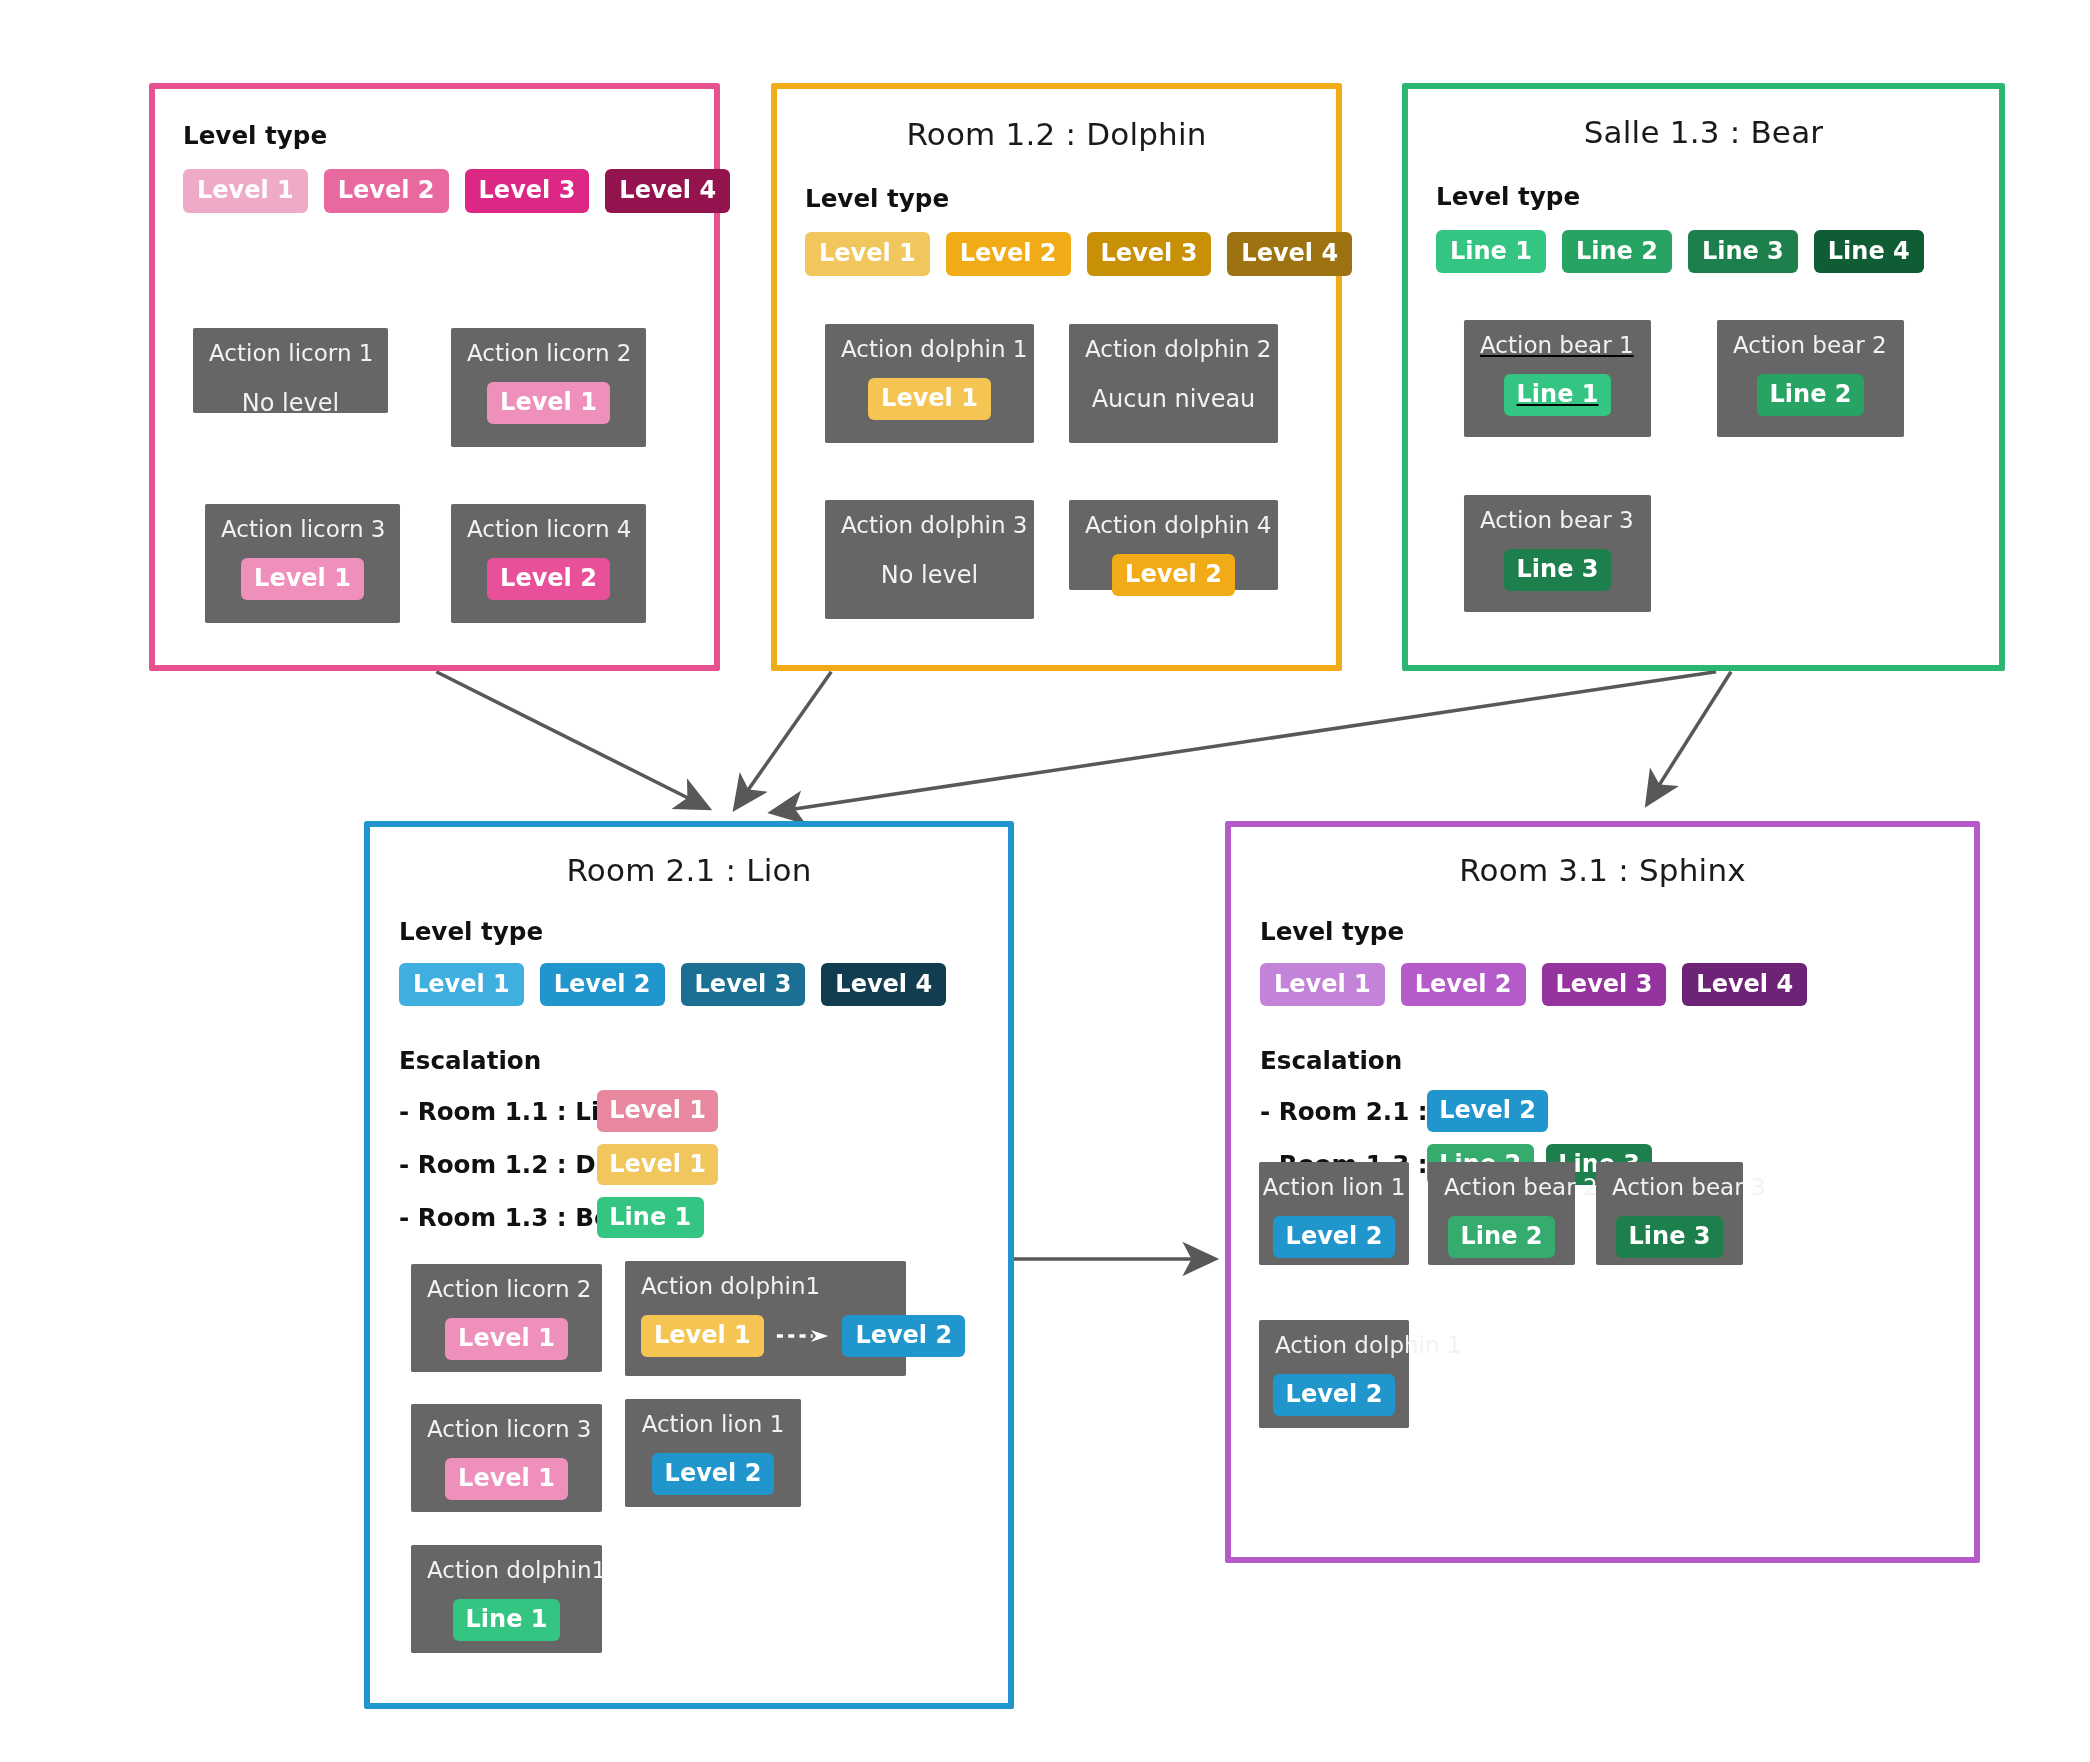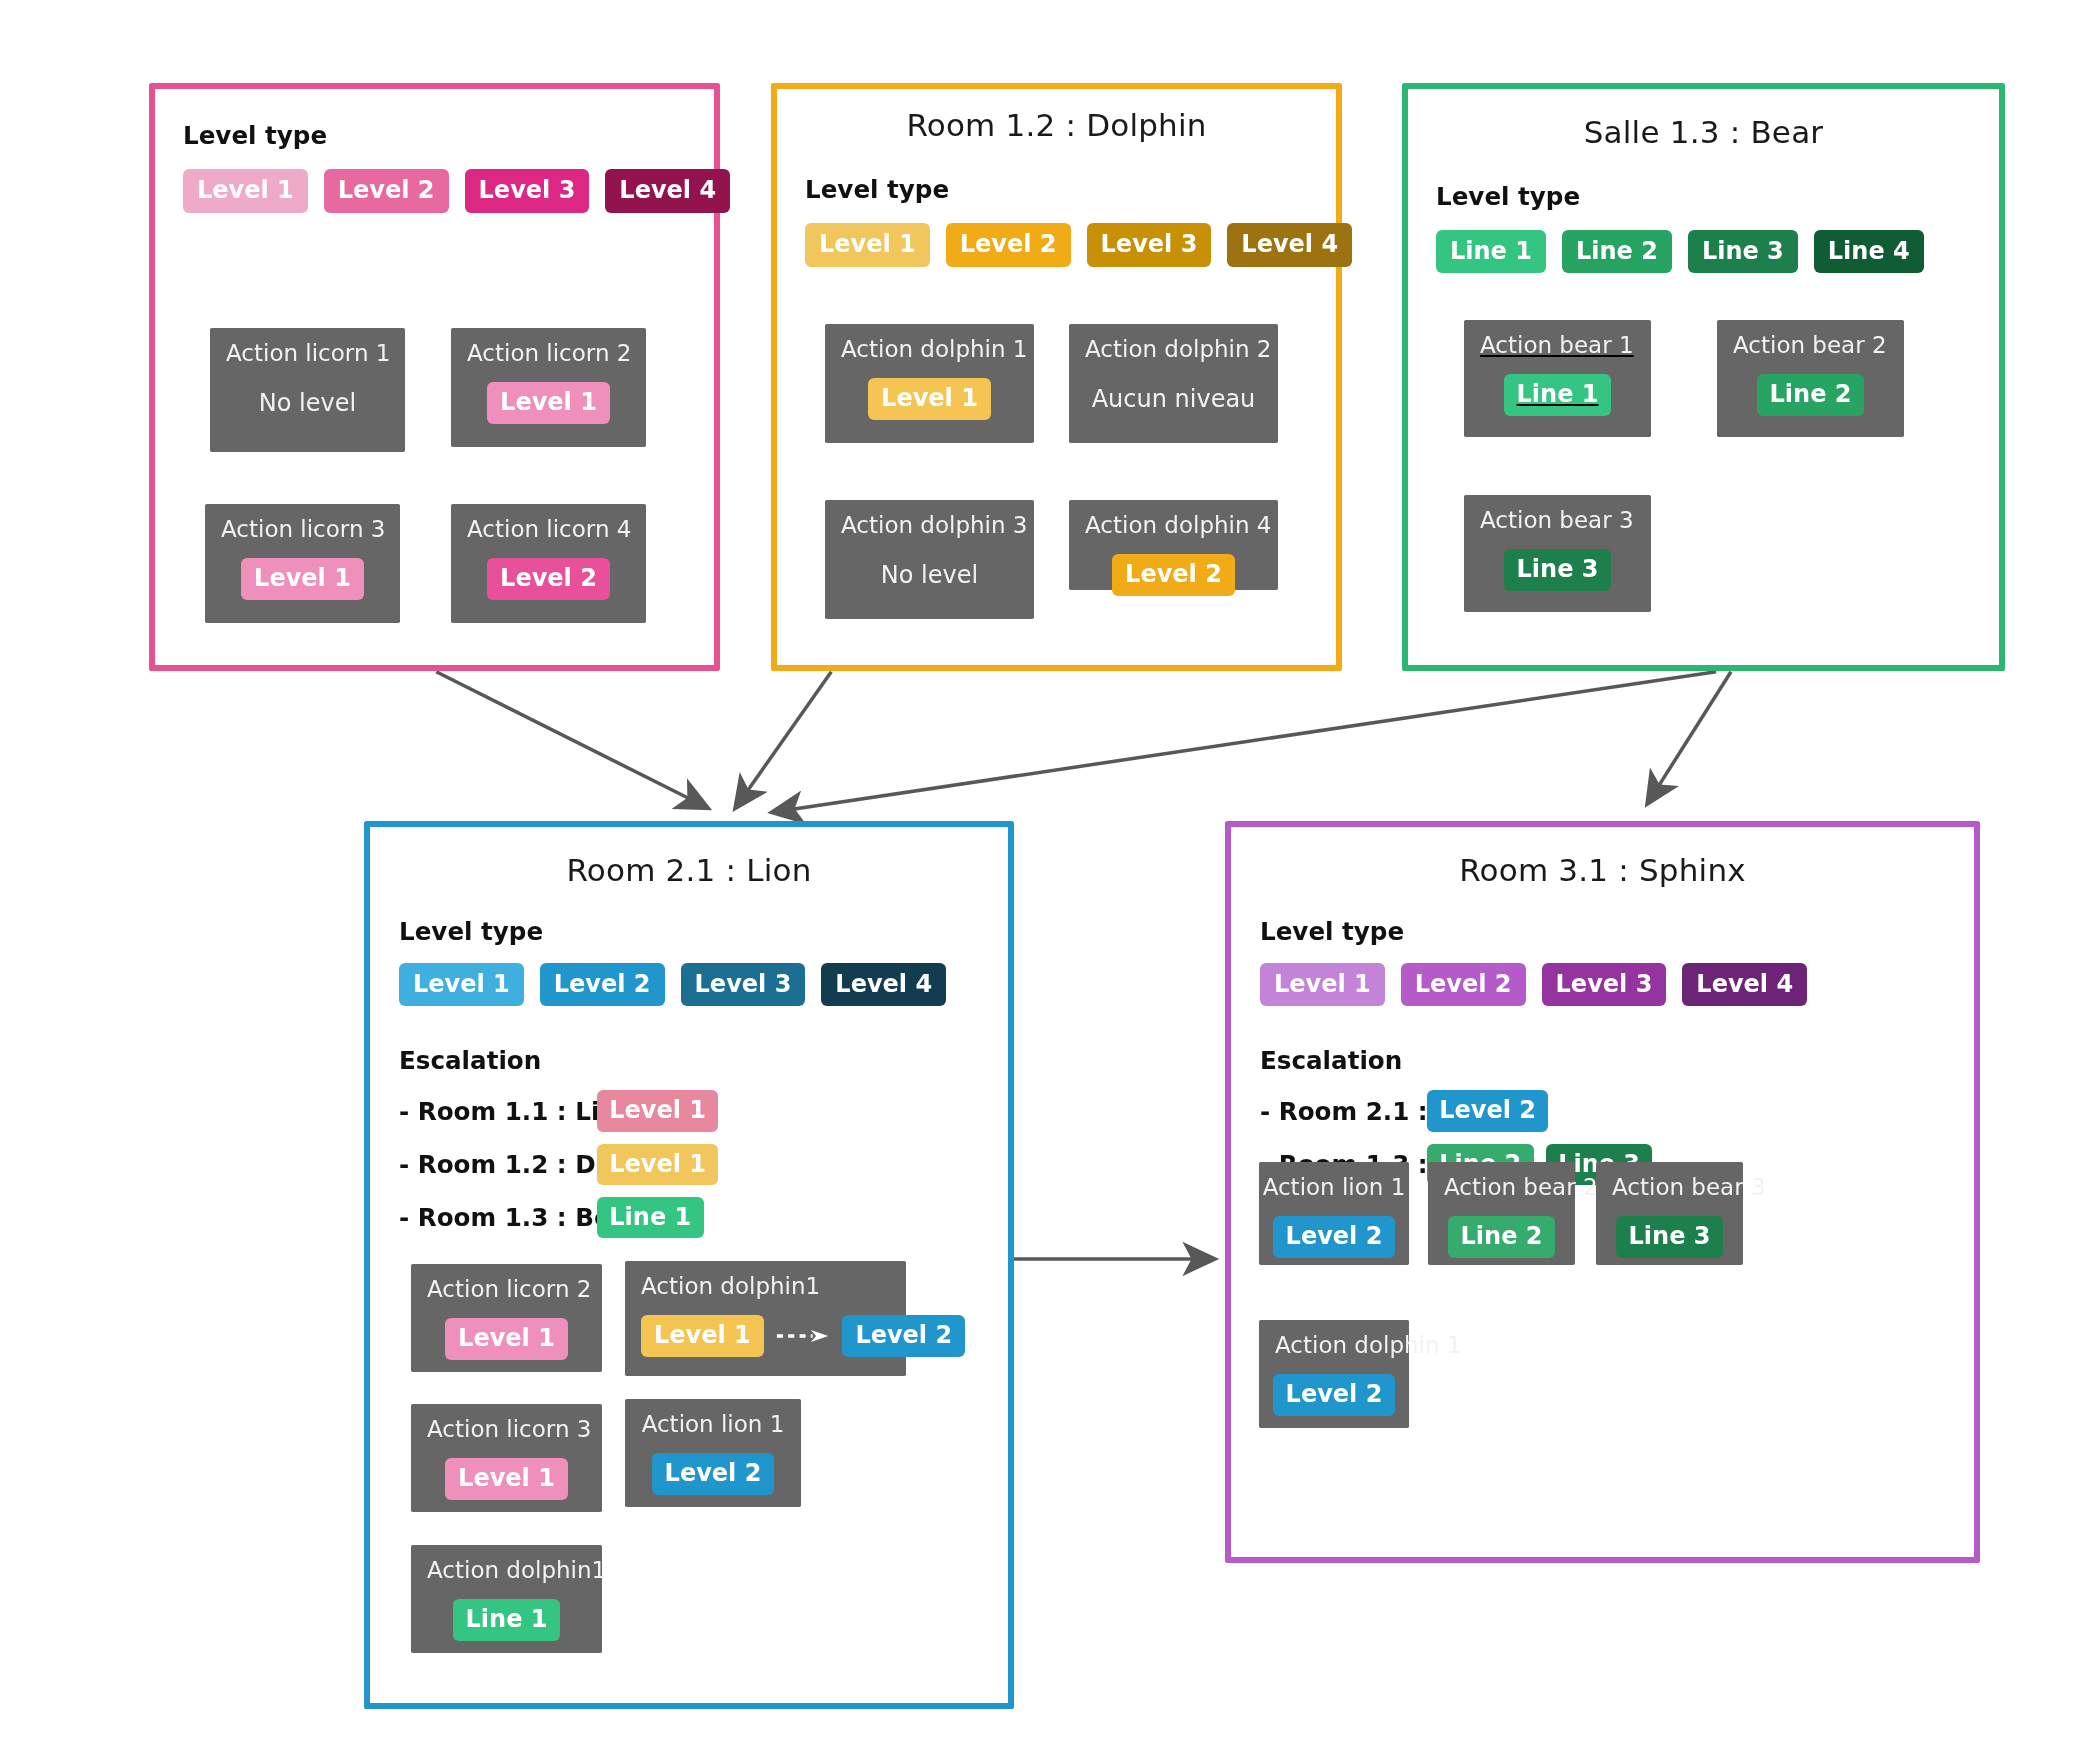--- a/index.html
+++ b/index.html
@@ -84,40 +84,40 @@
 
   <div class="room" style="left:149px;top:83px;width:571px;height:588px;border-width:6.1px;border-color:#e8518f;">
     <div class="section-label" style="margin-left:28px;margin-top:32px;">Level type</div>
     <div class="lvl-row" style="margin-left:28px;margin-top:19.3px;">
       <span class="badge" style="background:#eeaac6;">Level 1</span>
       <span class="badge" style="background:#e8699f;">Level 2</span>
       <span class="badge" style="background:#dc2784;">Level 3</span>
       <span class="badge" style="background:#93134f;">Level 4</span>
     </div>
 
-    <div class="action" style="left:55px;top:239px;width:195px;height:124px;align-items:flex-end;">
+    <div class="action" style="left:38px;top:239px;width:195px;height:85px;align-items:flex-end;">
       <div class="action-title">Action licorn  1</div>
       <div class="nolevel">No level</div>
     </div>
     <div class="action" style="left:296px;top:239px;width:195px;height:119px;">
       <div class="action-title">Action licorn 2</div>
       <span class="badge" style="background:#ef8fbb;">Level 1</span>
     </div>
     <div class="action" style="left:50px;top:415px;width:195px;height:119px;">
       <div class="action-title">Action licorn 3</div>
       <span class="badge" style="background:#ef8fbb;">Level 1</span>
     </div>
     <div class="action" style="left:296px;top:415px;width:195px;height:119px;">
       <div class="action-title">Action licorn 4</div>
       <span class="badge" style="background:#e8519a;">Level 2</span>
     </div>
   </div>
 
   <div class="room" style="left:771px;top:83px;width:571px;height:588px;border-width:6.1px;border-color:#f0ab16;">
-    <div class="room-title" style="margin-top:18px;">Room 1.2 : Dolphin</div>
+    <div class="room-title" style="margin-top:27px;">Room 1.2 : Dolphin</div>
     <div class="section-label" style="margin-left:28px;margin-top:32px;">Level type</div>
     <div class="lvl-row" style="margin-left:28px;margin-top:19.3px;">
       <span class="badge" style="background:#f1c65c;">Level 1</span>
       <span class="badge" style="background:#f0ab16;">Level 2</span>
       <span class="badge" style="background:#c79007;">Level 3</span>
       <span class="badge" style="background:#9c7310;">Level 4</span>
     </div>
 
     <div class="action" style="left:48px;top:235px;width:209px;height:119px;">
       <div class="action-title">Action dolphin 1</div>

